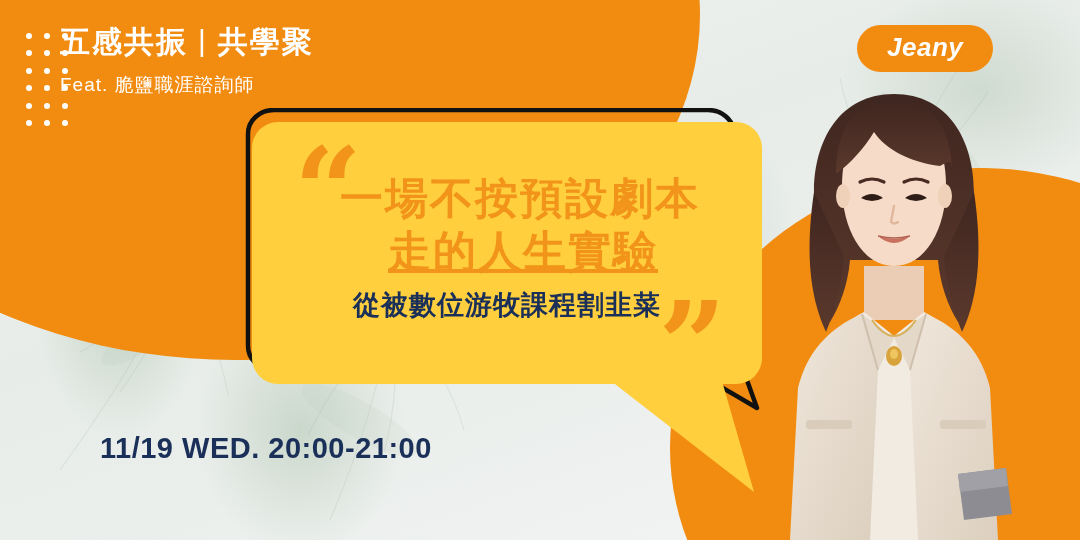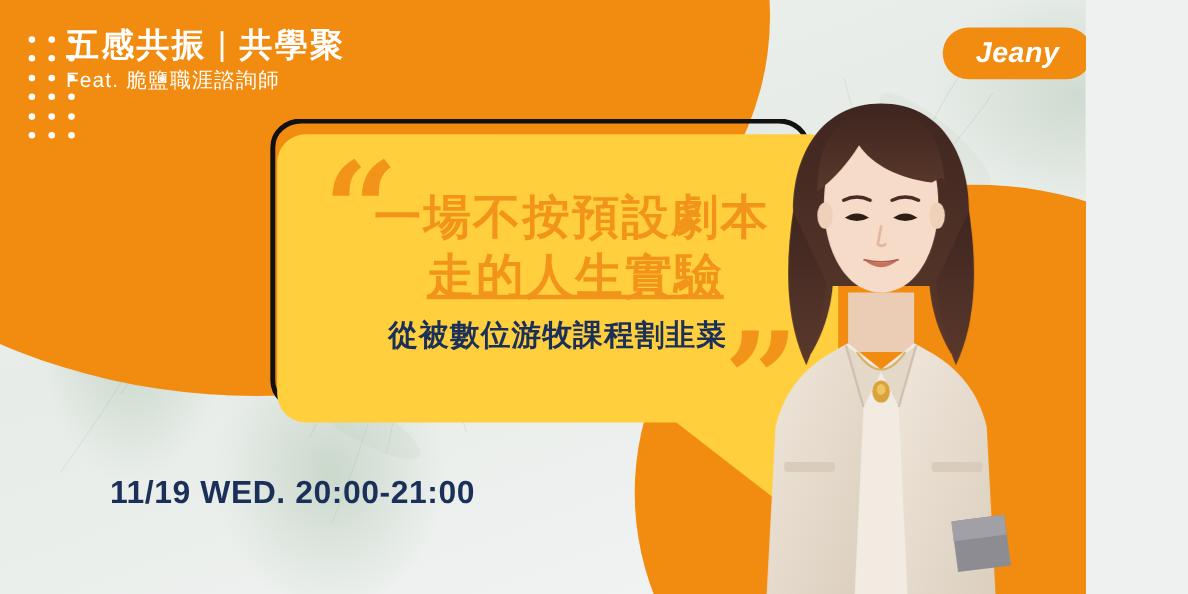--- a/index.html
+++ b/index.html
@@ -2,21 +2,21 @@
 <html><head>
 <meta charset="utf-8">
 <style>
   html,body{margin:0;padding:0;}
   body{
     width:1080px;height:540px;overflow:hidden;
     font-family:"Liberation Sans","DejaVu Sans",sans-serif;
     background:#eef1f0;
   }
   #poster{
-    position:relative;width:987px;height:540px;overflow:hidden;
+    position:relative;width:1080px;height:540px;overflow:hidden;
     background:#e9edea;
   }
 
   
   .bg-photo{
     position:absolute;inset:0;
     background:
       radial-gradient(ellipse 120px 200px at 120px 300px, rgba(120,160,120,.30), rgba(255,255,255,0) 70%),
       radial-gradient(ellipse 150px 180px at 300px 430px, rgba(110,150,110,.26), rgba(255,255,255,0) 70%),
       radial-gradient(ellipse 180px 160px at 520px 120px, rgba(130,165,125,.22), rgba(255,255,255,0) 70%),
@@ -61,21 +61,21 @@
     position:absolute;left:60px;top:24px;width:300px;color:#fff;
   }
   .brand-title{
     font-size:30px;font-weight:700;letter-spacing:2px;line-height:1.2;
     white-space:nowrap;
   }
   .brand-title .sep{
     display:inline-block;margin:0 10px;font-weight:300;transform:translateY(-1px);
   }
   .brand-sub{
-    font-size:19px;font-weight:400;letter-spacing:1px;white-space:nowrap;
+    margin-top:12px;font-size:19px;font-weight:400;letter-spacing:1px;white-space:nowrap;
   }
 
   
   .header-role{
     position:absolute;left:396px;top:31px;
     font-size:22px;font-weight:700;font-style:italic;
     color:var(--navy);white-space:nowrap;letter-spacing:.3px;
   }
   .name-badge{
     position:absolute;left:857px;top:25px;

